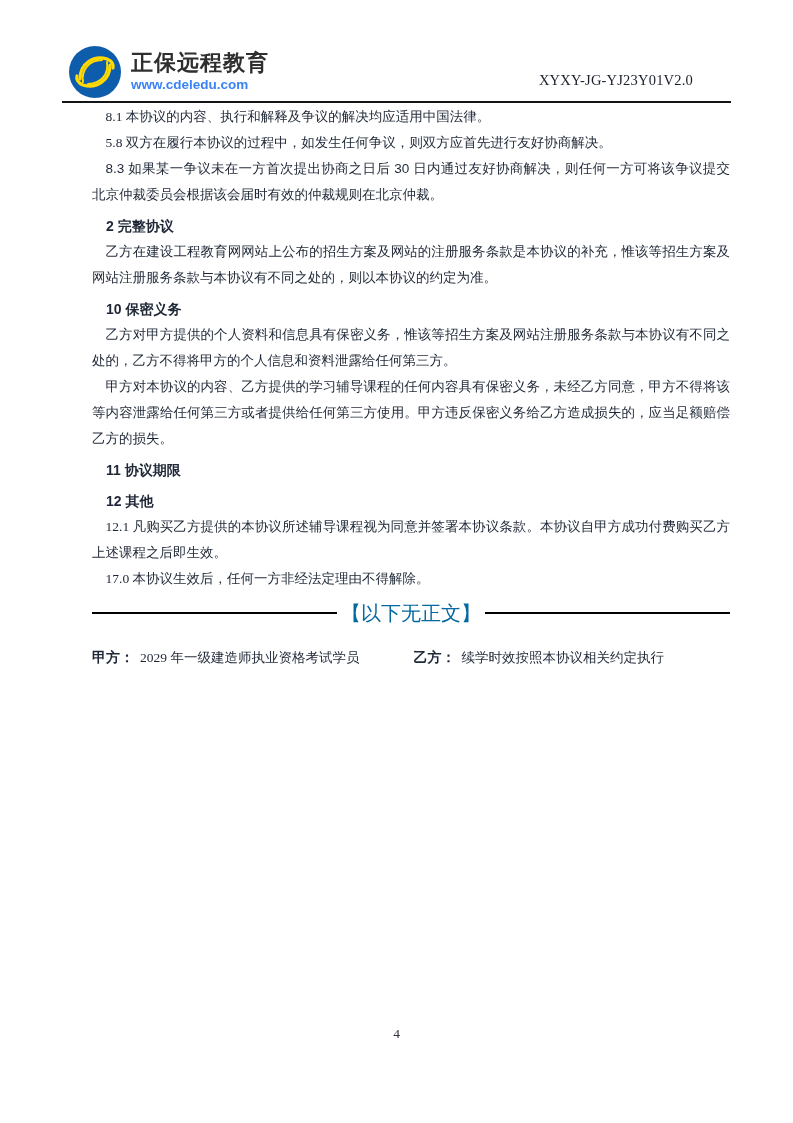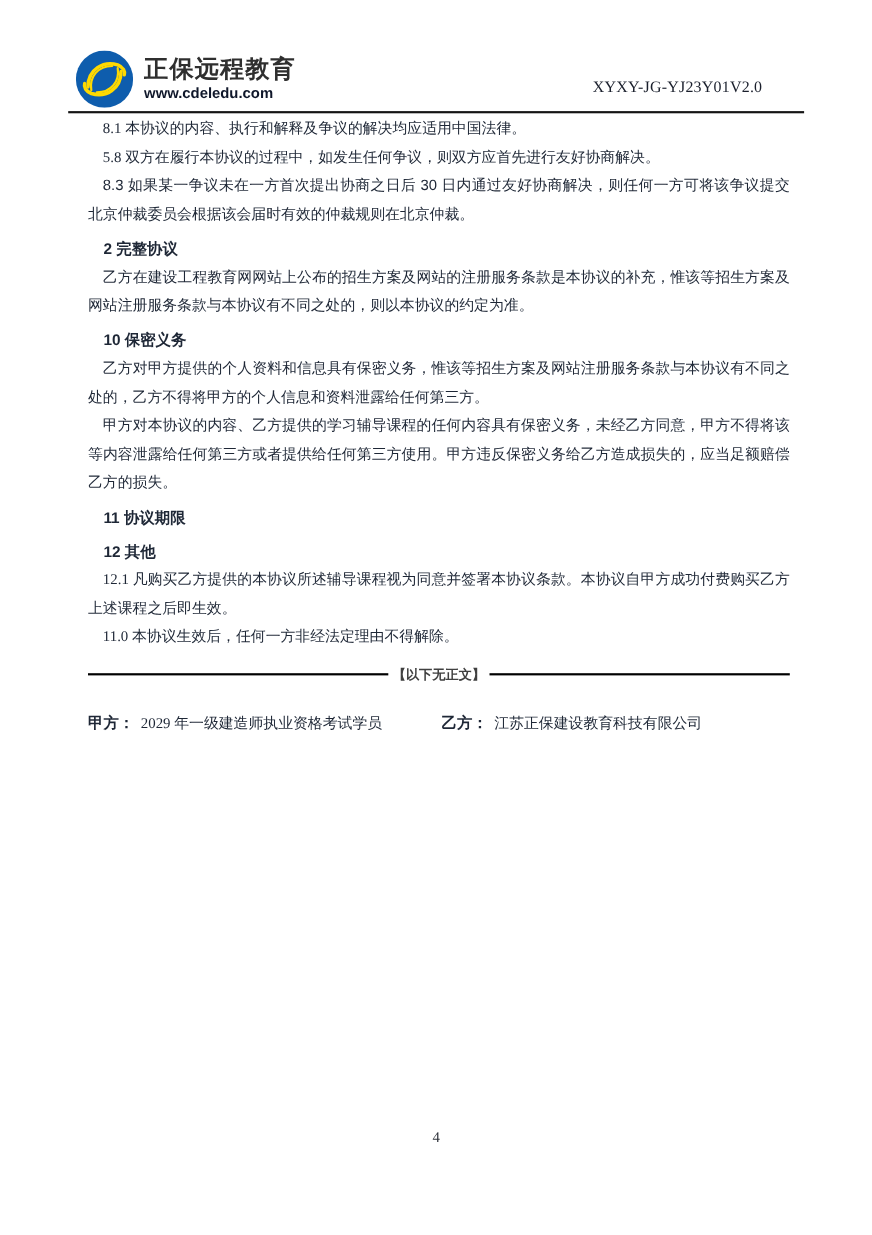--- a/index.html
+++ b/index.html
@@ -40,21 +40,21 @@
     font-size: 22px;
     line-height: 26px;
     letter-spacing: 1px;
     color: #2f2f2f;
   }
   .logo-url {
     font-family: "Liberation Sans", "DejaVu Sans", sans-serif;
     font-weight: bold;
     font-size: 13.5px;
     line-height: 18px;
-    color: #0f172a;
+    color: #3b82f6;
   }
   .doc-code {
     position: absolute;
     top: 72px;
     right: 100px;
     font-size: 14.5px;
     color: #1a1f2c;
     letter-spacing: 0.2px;
   }
   .header-rule {
@@ -62,21 +62,21 @@
     top: 101px;
     left: 62px;
     width: 669px;
     border-top: 2px solid #151515;
   }
 
   
   .content {
     position: absolute;
     top: 104px;
-    left: 80px;
+    left: 92px;
     width: 638px;
     font-size: 13.5px;
     line-height: 26px;
     text-align: justify;
   }
   .clause {
     margin: 0;
     text-indent: 1em;
   }
   .clause.bold {
@@ -99,24 +99,24 @@
     margin-top: 8px;
     height: 26px;
     text-indent: 0;
   }
   .divider-line {
     flex: 1;
     border-top: 2.5px solid #000000;
   }
   .end-label {
     font-family: "Liberation Sans", "DejaVu Sans", sans-serif;
-    font-weight: bold;
-    font-size: 12px;
+    font-weight: normal;
+    font-size: 20px;
     padding: 0 4px;
-    color: #404040;
+    color: #0369a1;
     white-space: nowrap;
   }
 
   
   .parties {
     display: flex;
     margin-top: 18px;
     text-align: left;
     white-space: nowrap;
   }
@@ -175,33 +175,33 @@
     <p class="clause">乙方在建设工程教育网网站上公布的招生方案及网站的注册服务条款是本协议的补充，惟该等招生方案及网站注册服务条款与本协议有不同之处的，则以本协议的约定为准。</p>
 
     <h3 class="sec-heading">10 保密义务</h3>
     <p class="clause">乙方对甲方提供的个人资料和信息具有保密义务，惟该等招生方案及网站注册服务条款与本协议有不同之处的，乙方不得将甲方的个人信息和资料泄露给任何第三方。</p>
     <p class="clause">甲方对本协议的内容、乙方提供的学习辅导课程的任何内容具有保密义务，未经乙方同意，甲方不得将该等内容泄露给任何第三方或者提供给任何第三方使用。甲方违反保密义务给乙方造成损失的，应当足额赔偿乙方的损失。</p>
 
     <h3 class="sec-heading">11 协议期限</h3>
 
     <h3 class="sec-heading">12 其他</h3>
     <p class="clause">12.1 凡购买乙方提供的本协议所述辅导课程视为同意并签署本协议条款。本协议自甲方成功付费购买乙方上述课程之后即生效。</p>
-    <p class="clause">11.0 本协议生效后，任何一方非经法定理由不得解除。</p>
+    <p class="clause">17.0 本协议生效后，任何一方非经法定理由不得解除。</p>
 
     <div class="end-divider">
       <span class="divider-line"></span>
       <span class="end-label">【以下无正文】</span>
       <span class="divider-line"></span>
     </div>
 
     <div class="parties">
       <div class="party">
         <span class="party-label">甲方：</span><span class="party-value">2029 年一级建造师执业资格考试学员</span>
       </div>
       <div class="party party-b">
-        <span class="party-label">乙方：</span><span class="party-value">江苏正保建设教育科技有限公司</span>
+        <span class="party-label">乙方：</span><span class="party-value">续学时效按照本协议相关约定执行</span>
       </div>
     </div>
   </main>
 
   <div class="page-number">4</div>
 
 </div>
 
 </body></html>

